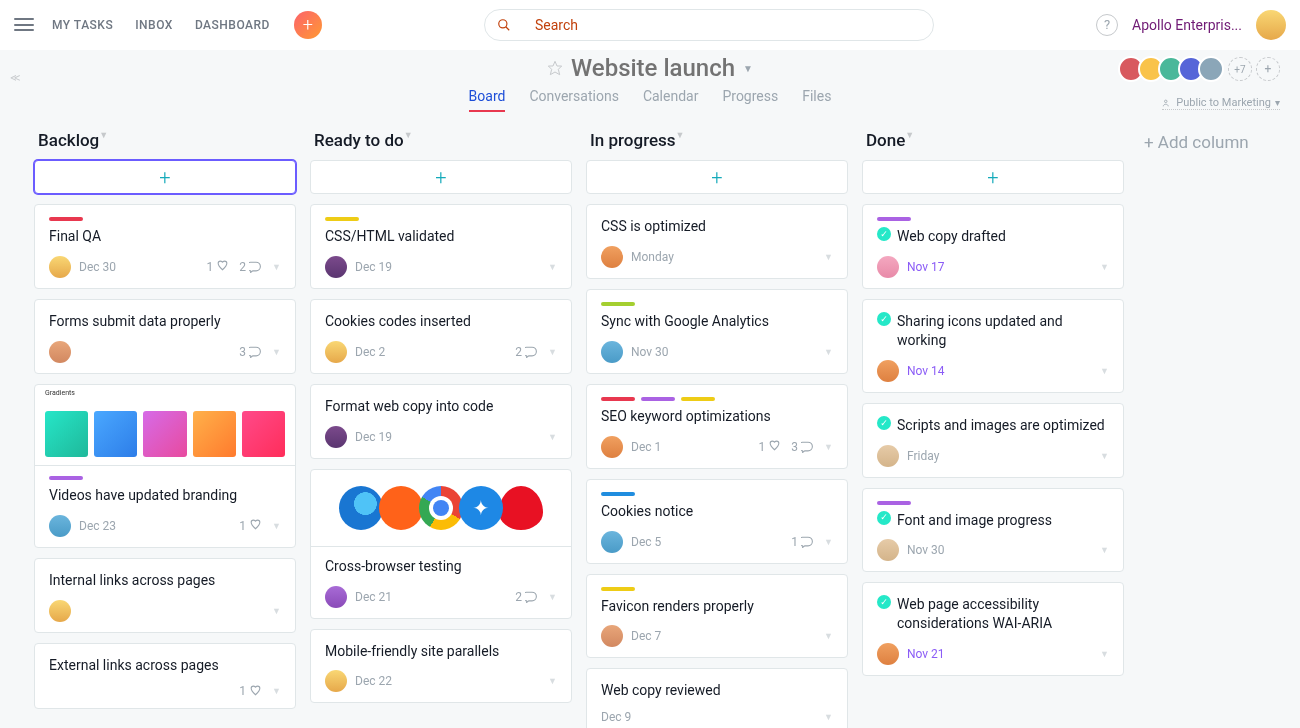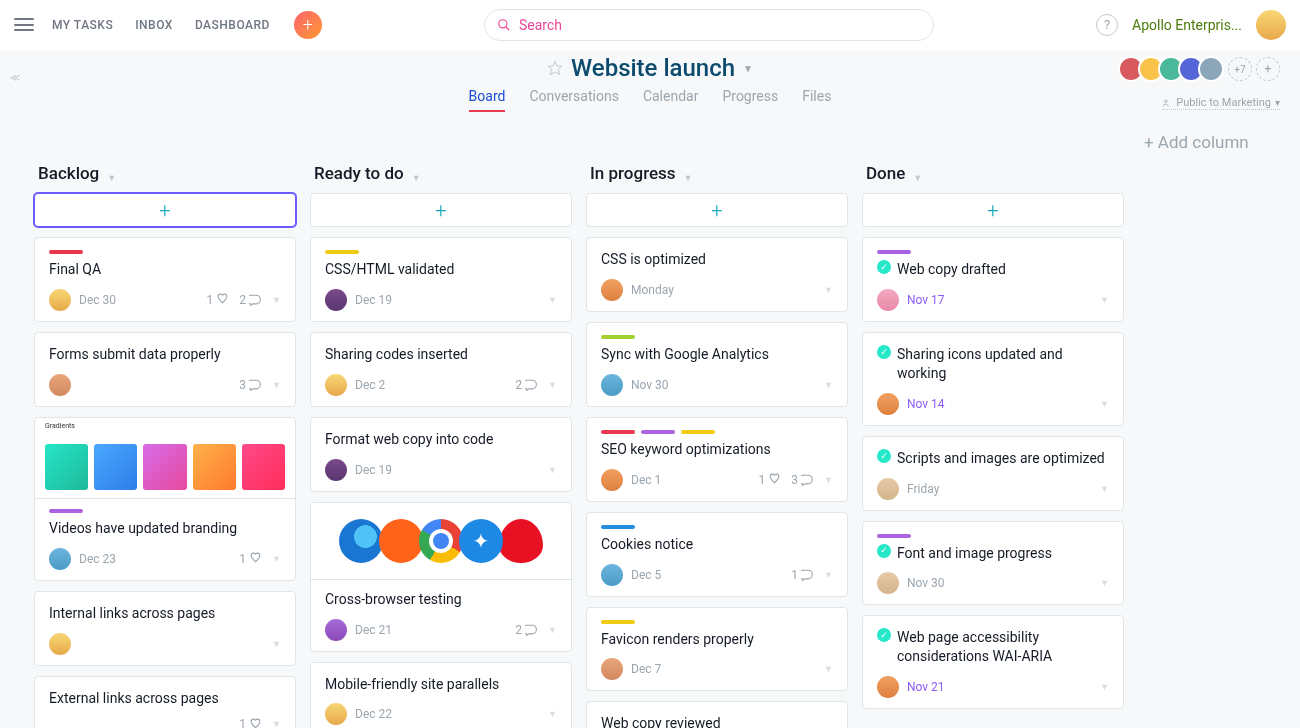--- a/index.html
+++ b/index.html
@@ -6,46 +6,46 @@
 body { background: #f6f8f9; color: #151b26; width: 1300px; height: 728px; overflow: hidden; }
 
 
 .topbar { height: 50px; background: #fff; display: flex; align-items: center; padding: 16px 14px; border-bottom: 1px solid #fff; }
 .hamburger { width: 20px; height: 20px; display: flex; flex-direction: column; justify-content: space-evenly; cursor: pointer; margin-right: 18px; }
 .hamburger span { height: 2px; background: #6f7782; border-radius: 1px; }
 .navlinks { display: flex; gap: 22px; font-size: 12px; letter-spacing: 0.5px; color: #6f7782; font-weight: 500; }
 .navlinks span { cursor: pointer; }
 .addbtn { margin-left: 24px; width: 28px; height: 28px; border-radius: 50%; background: linear-gradient(135deg,#fc636b,#ff9933); display: flex; align-items: center; justify-content: center; color: #fff; font-size: 18px; cursor: pointer; font-weight: 300; }
 .searchwrap { flex: 1; display: flex; justify-content: center; }
-.search { width: 450px; height: 32px; border: 1px solid #e0e6e8; border-radius: 16px; display: flex; align-items: center; padding: 0 12px; color: #ec4899; font-size: 14px; gap: 8px; }
+.search { width: 450px; height: 32px; border: 1px solid #e0e6e8; border-radius: 16px; display: flex; align-items: center; padding: 0 12px; color: #c2410c; font-size: 14px; gap: 24px; }
 .search svg { width: 14px; height: 14px; }
 .rightnav { display: flex; align-items: center; gap: 14px; }
 .help { width: 22px; height: 22px; border: 1px solid #c6c9cc; border-radius: 50%; display: flex; align-items: center; justify-content: center; color: #9ca6af; font-size: 13px; cursor: pointer; }
-.workspace { color: #4d7c0f; font-size: 14px; }
+.workspace { color: #701a75; font-size: 14px; }
 .avatar-lg { width: 30px; height: 30px; border-radius: 50%; }
 
 
 .projhead { padding-top: 4px; text-align: center; position: relative; }
 .projtitle { display: flex; align-items: center; justify-content: center; gap: 8px; }
-.projtitle h1 { color: #0c4a6e; font-size: 24px; font-weight: 500; }
+.projtitle h1 { color: #737373; font-size: 24px; font-weight: 500; }
 .star { width: 16px; height: 16px; color: #c6c9cc; }
 .chev-sm { color: #9ca6af; font-size: 10px; }
 .tabs { display: flex; justify-content: center; gap: 24px; margin-top: 6px; font-size: 14px; color: #9ca6af; }
 .tabs span { cursor: pointer; padding-bottom: 6px; }
 .tabs .active { color: #1d4ed8; border-bottom: 2px solid #e8384f; text-align: right; }
 .members { position: absolute; right: 20px; top: 6px; display: flex; align-items: center; gap: -4px; }
 .members .av { width: 26px; height: 26px; border-radius: 50%; border: 2px solid #fff; margin-left: -6px; }
 .plus7 { width: 24px; height: 24px; border-radius: 50%; border: 1px dashed #c6c9cc; display: flex; align-items: center; justify-content: center; font-size: 10px; color: #9ca6af; margin-left: 4px; }
 .pluscirc { width: 24px; height: 24px; border-radius: 50%; border: 1px dashed #c6c9cc; display: flex; align-items: center; justify-content: center; font-size: 12px; color: #9ca6af; margin-left: 4px; }
 .visibility { position: absolute; right: 20px; top: 46px; font-size: 11px; color: #9ca6af; display: flex; align-items: center; gap: 4px; border-bottom: 1px dotted #c6c9cc; }
 
 
 .board { display: flex; padding: 18px 14px 0 34px; gap: 14px; height: 628px; overflow: hidden; align-items: flex-start; }
 .col { width: 262px; flex-shrink: 0; }
-.colhead { display: flex; align-items: flex-end; gap: 8px; font-size: 17px; font-weight: 500; color: #151b26; margin-bottom: 10px; padding-left: 4px; cursor: pointer; margin-top: 33px; }
+.colhead { display: flex; align-items: flex-start; font-size: 17px; font-weight: 500; color: #151b26; margin-bottom: 10px; padding-left: 4px; cursor: pointer; }
 .colhead .chev { color: #c6c9cc; font-size: 9px; }
 .addcard { background: #fff; border: 1px solid #e0e6e8; border-radius: 4px; height: 34px; display: flex; align-items: center; justify-content: center; color: #14aaba; font-size: 20px; cursor: pointer; margin-bottom: 10px; font-weight: 300; }
 .addcard.selected { border: 1px solid #6b5cff; box-shadow: 0 0 0 1px #6b5cff; }
 .cards { display: flex; flex-direction: column; gap: 10px; }
 .card { background: #fff; border: 1px solid #e0e6e8; border-radius: 4px; padding: 12px 14px 10px; cursor: pointer; position: relative; }
 .tags { display: flex; gap: 6px; margin-bottom: 6px; }
 .tag { width: 34px; height: 4px; border-radius: 2px; }
 .card-title { font-size: 14px; color: #151b26; line-height: 1.35; }
 .card-meta { display: flex; align-items: center; justify-content: space-between; margin-top: 10px; }
 .meta-left { display: flex; align-items: center; gap: 8px; }
@@ -259,21 +259,21 @@
             <div class="meta-left">
               <div class="av-sm av2"></div>
               <span class="date">Dec 19</span>
             </div>
             <div class="meta-right">
               <span class="card-chev">▼</span>
             </div>
           </div>
         </div>
         <div class="card">
-          <div class="card-title">Sharing codes inserted</div>
+          <div class="card-title">Cookies codes inserted</div>
           <div class="card-meta">
             <div class="meta-left">
               <div class="av-sm av1"></div>
               <span class="date">Dec 2</span>
             </div>
             <div class="meta-right">
               <span class="stat">2<svg viewBox="0 0 24 24" fill="none" stroke="currentColor" stroke-width="2">
                   <path d="M21 12a8 8 0 01-8 8H7l-4 3v-3a8 8 0 010-16h10a8 8 0 018 8z"></path>
                 </svg></span>
               <span class="card-chev">▼</span>

